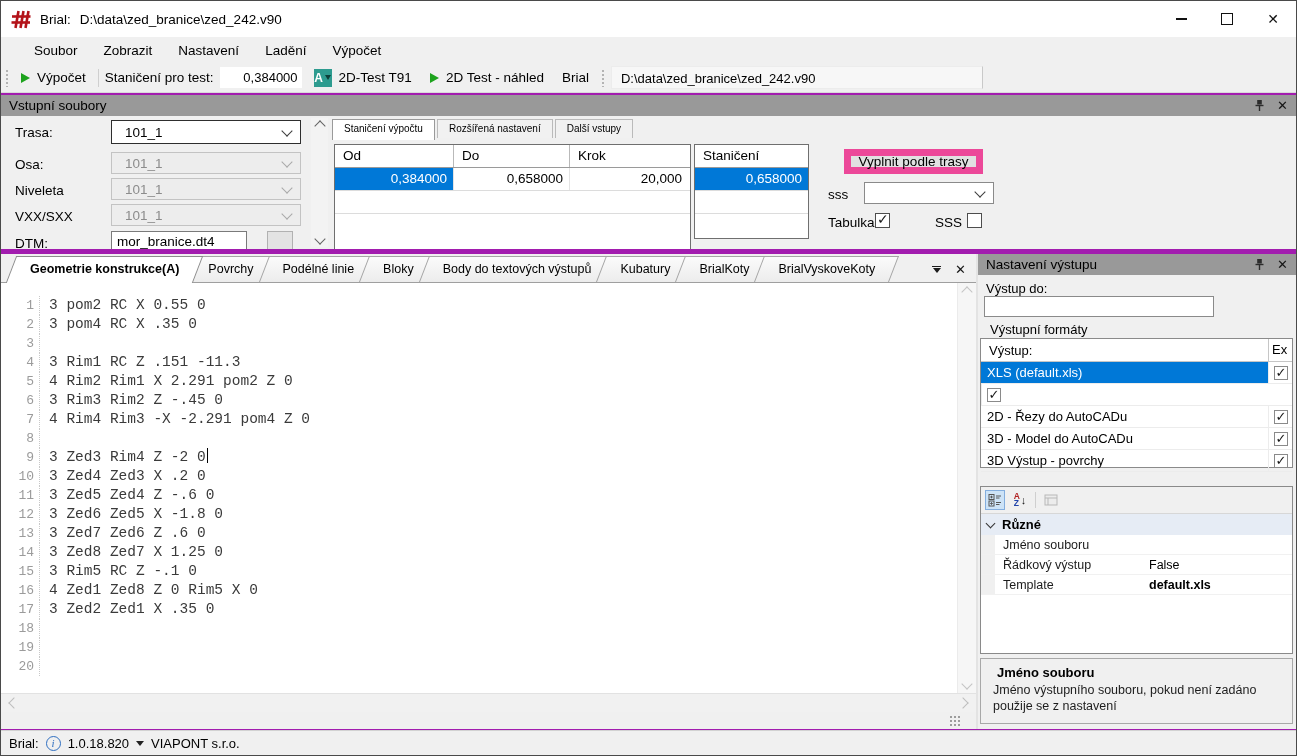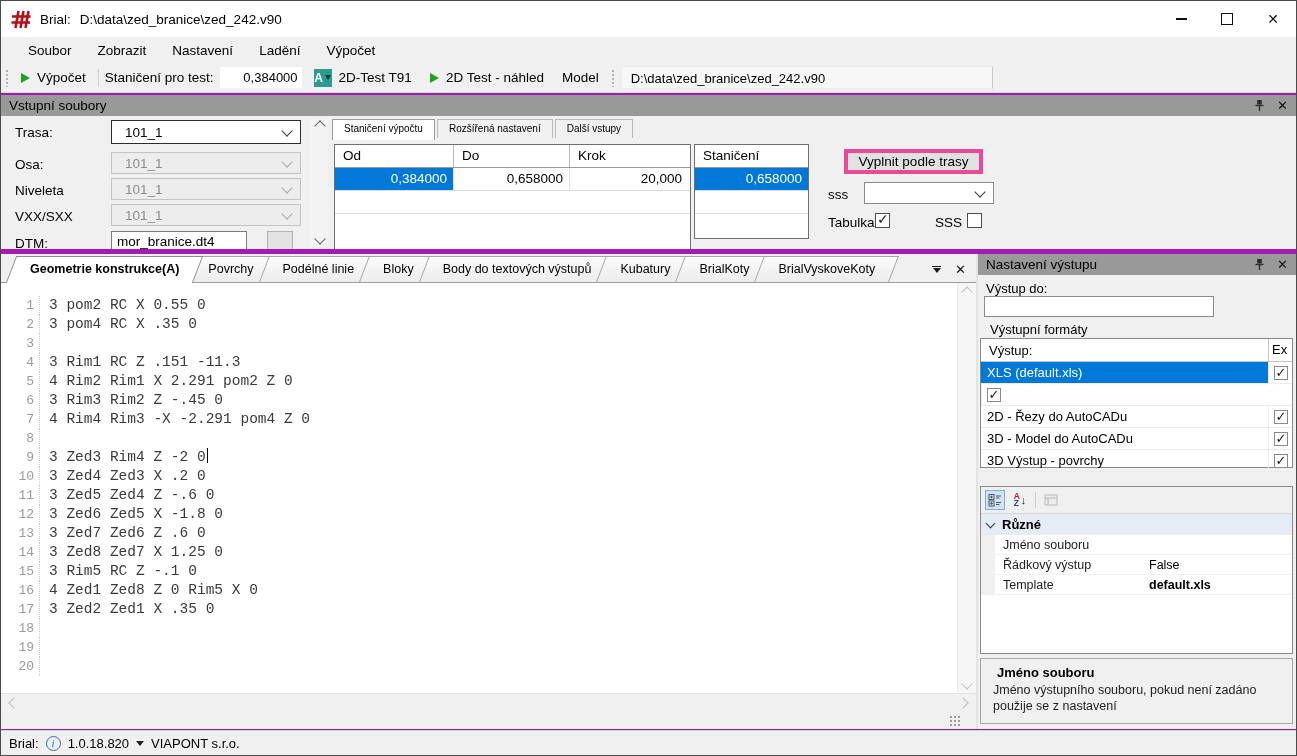--- a/index.html
+++ b/index.html
@@ -6,21 +6,21 @@
   .app{position:relative;width:1295px;height:754px;border:1px solid #4a4a4a;background:#a21caf;
        font-family:"Liberation Sans",sans-serif;font-size:13px;color:#000;overflow:hidden;}
   
   .titlebar{position:absolute;left:0;top:0;width:100%;height:36px;background:#fff;display:flex;align-items:center;padding-left:10px;box-sizing:border-box;gap:9px;}
   .title-text{font-size:13.5px;}
   .win-controls{position:absolute;right:0;top:0;height:36px;display:flex;}
   .wbtn{width:46px;height:36px;display:flex;align-items:center;justify-content:center;font-size:14px;color:#111;}
   .wbtn .minglyph{display:block;width:11px;height:1.5px;background:#111;}
   .wbtn .maxglyph{display:block;width:10px;height:10px;border:1.4px solid #111;}
   
-  .menubar{position:absolute;left:0;top:36px;width:100%;height:26px;background:#f0f0f0;display:flex;align-items:center;padding-left:14px;box-sizing:border-box;}
+  .menubar{position:absolute;left:0;top:36px;width:100%;height:26px;background:#f0f0f0;display:flex;align-items:center;padding-left:20px;box-sizing:border-box;}
   .menu-item{padding:4px 13px;font-size:13.5px;}
   
   .toolbar{position:absolute;left:0;top:62px;width:100%;height:30px;background:#f0f0f0;border-bottom:1px solid #dadada;display:flex;align-items:center;box-sizing:border-box;padding-left:4px;gap:6px;}
   .grip{width:4px;height:18px;background-image:radial-gradient(#b3b3b3 1px,transparent 1.3px);background-size:4px 4px;flex:none;}
   .tb-sep{width:1px;height:18px;background:#cfcfcf;flex:none;}
   .play{width:0;height:0;border-left:9px solid #1ea31e;border-top:5.5px solid transparent;border-bottom:5.5px solid transparent;flex:none;}
   .tb-btn{display:flex;align-items:center;gap:7px;padding:3px 6px;}
   .tb-label{font-size:13.5px;}
   .station-field{width:78px;height:21px;background:#fff;line-height:21px;text-align:right;padding-right:4px;flex:none;}
   .teal-ico{width:18px;height:18px;background:#2d9b8f;color:#fff;display:flex;align-items:center;justify-content:center;gap:2px;font-weight:bold;font-size:12px;flex:none;}
@@ -46,21 +46,21 @@
   
   .subtabs{position:absolute;left:331px;top:3px;display:flex;align-items:flex-end;}
   .subtab{padding:3px 11px 4px;border:1px solid #bababa;border-bottom:none;background:#f1f1f1;margin-right:2px;font-size:10px;}
   .subtab.active{background:#fff;border-color:#9a9a9a;padding-bottom:6px;margin-bottom:-2px;position:relative;z-index:2;}
   .gridtbl{position:absolute;background:#fff;border:1px solid #6f6f6f;box-sizing:border-box;}
   .g-hdr{display:flex;height:22px;border-bottom:1px solid #9a9a9a;align-items:center;}
   .g-hcell{padding-left:8px;box-sizing:border-box;border-right:1px solid #b9b9b9;height:100%;line-height:22px;font-size:13.5px;}
   .g-row{display:flex;height:22px;border-bottom:1px solid #dcdcdc;}
   .g-cell{text-align:right;padding-right:6px;box-sizing:border-box;border-right:1px solid #e3e3e3;line-height:22px;font-size:13.5px;}
   .g-cell.sel{background:#0078d7;color:#fff;}
-  .fillbtn{position:absolute;left:843px;top:33px;width:139px;height:25px;background:#e1e1e1;border:4px solid #ec4899;box-sizing:border-box;display:flex;align-items:center;justify-content:center;font-size:13.5px;}
+  .fillbtn{position:absolute;left:843px;top:33px;width:139px;height:25px;background:#e1e1e1;border:7px solid #ec4899;box-sizing:border-box;display:flex;align-items:center;justify-content:center;font-size:13.5px;}
   .cbx{position:absolute;width:15px;height:15px;border:1px solid #4d4d4d;background:#fff;box-sizing:border-box;}
   .cbx.checked::after{content:"✓";position:absolute;left:1px;top:-3px;font-size:14px;color:#161616;}
   
   .tabstrip{position:absolute;left:0;top:253px;width:975px;height:29px;background:#f0f0f0;border-bottom:1px solid #9f9f9f;box-sizing:border-box;display:flex;align-items:flex-end;padding-left:10px;}
   .btabs{display:flex;align-items:flex-end;height:28px;}
   .btab{position:relative;height:26px;display:flex;align-items:center;padding:0 19px;margin-right:-9px;}
   .btab::before{content:"";position:absolute;inset:0;background:linear-gradient(#fbfbfb,#ececec);border:1px solid #a5a5a5;border-bottom:none;transform:skewX(-21deg);}
   .btab span{position:relative;z-index:1;font-size:12.5px;white-space:nowrap;}
   .btab.active{z-index:3;}
   .btab.active::before{background:#fff;border-color:#8c8c8c;bottom:-1px;}
@@ -174,21 +174,21 @@
     <span class="station-field">0,384000</span>
     <div class="tb-btn">
       <span class="teal-ico">A<span class="dn"></span></span>
       <span class="tb-label">2D-Test T91</span>
     </div>
     <div class="tb-btn">
       <span class="play"></span>
       <span class="tb-label">2D Test - náhled</span>
     </div>
     <div class="tb-btn">
-      <span class="tb-label">Model</span>
+      <span class="tb-label">Brial</span>
     </div>
     <span class="grip"></span>
     <span class="pathbox">D:\data\zed_branice\zed_242.v90</span>
   </div>
 
   <div class="dockhdr" style="left:0;top:94px;width:100%;height:21px;">
     <span class="t">Vstupní soubory</span>
     <span class="hdr-icons">
       <svg width="11" height="13" viewBox="0 0 11 13">
         <rect x="3.2" y="1" width="4.6" height="4.5" fill="#2c2c2c"></rect>

